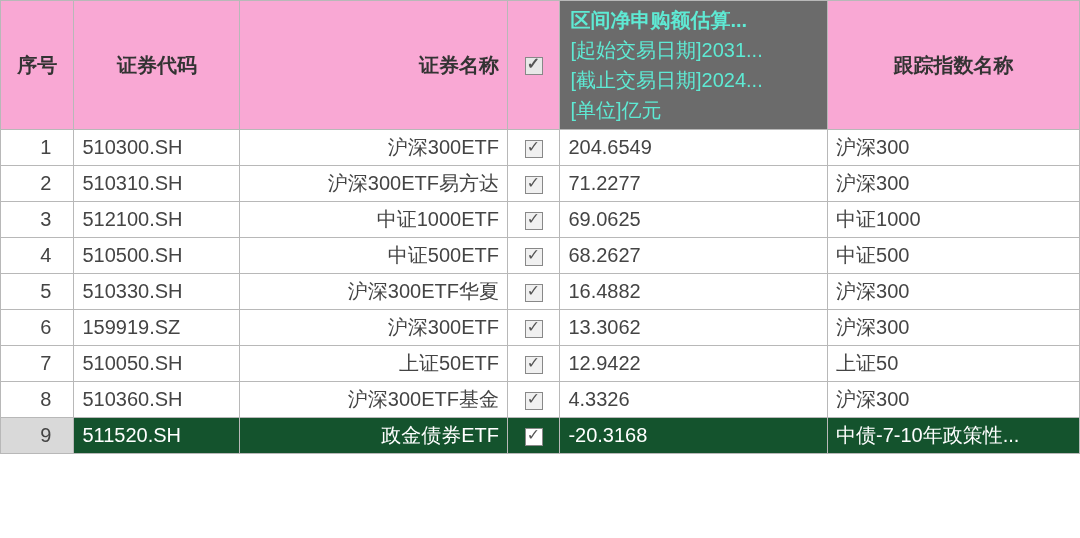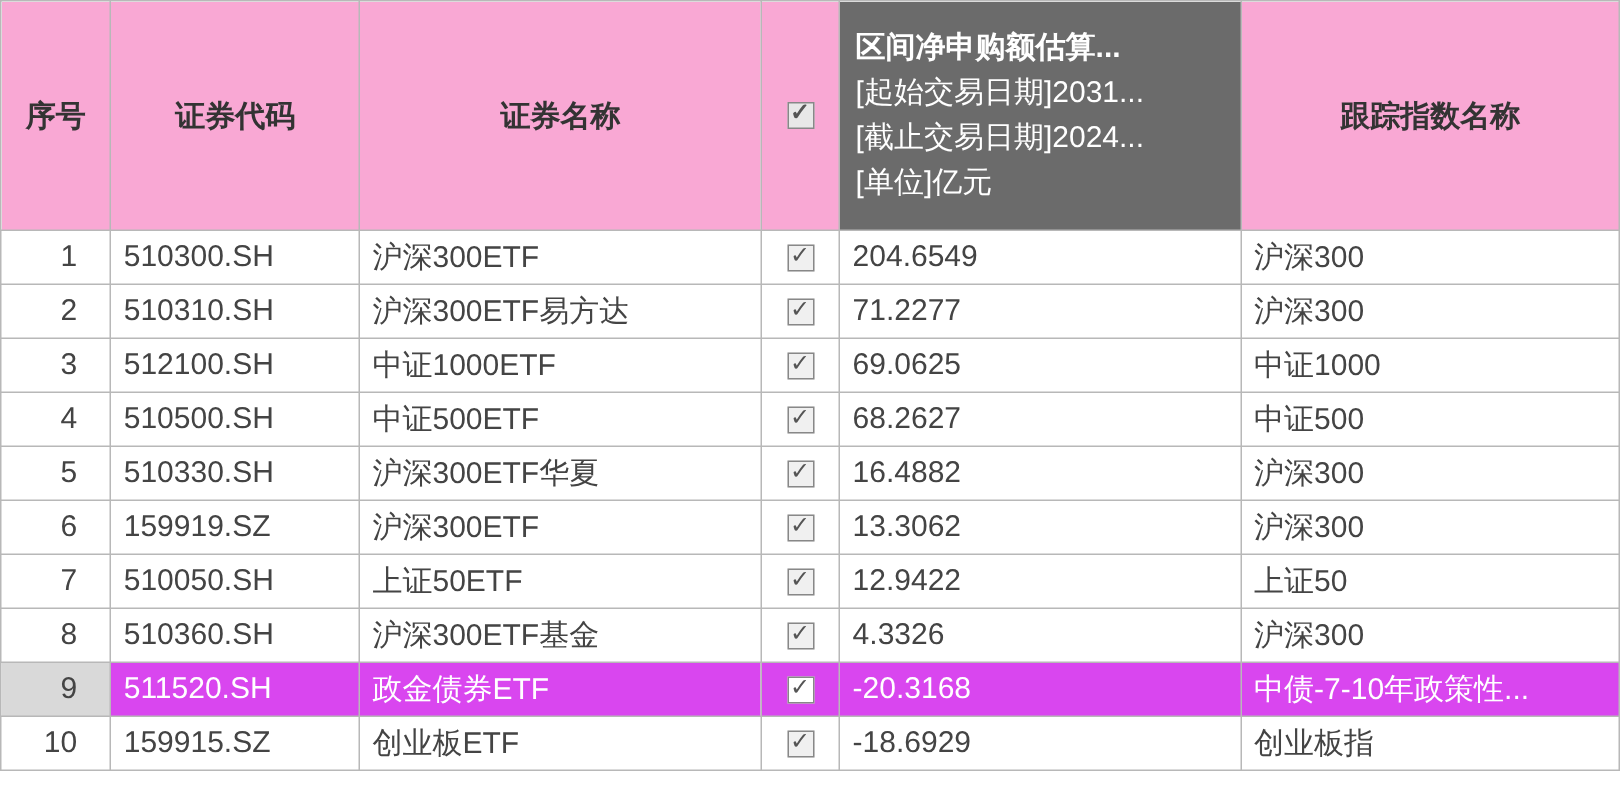--- a/index.html
+++ b/index.html
@@ -32,38 +32,39 @@
     }
     th {
       background: #f9a8d4;
       font-weight: bold;
       text-align: center;
       padding: 14px 8px;
       color: #333;
     }
     th.highlight-header {
       background: #6b6b6b;
-      color: #ffffff;
+      color: #5eead4;
       text-align: left;
       font-weight: normal;
-      padding: 16px 10px;
+      padding: 4px 10px;
       line-height: 1.5;
     }
     th.highlight-header .header-title {
       font-weight: bold;
     }
     .col-num {
       width: 70px;
       text-align: center;
     }
     .col-code {
       width: 158px;
     }
     .col-name {
       width: 255px;
+      text-align: right;
     }
     .col-check {
       width: 50px;
       text-align: center;
     }
     .col-value {
       width: 255px;
       text-align: right;
     }
     .col-index {
@@ -78,21 +79,21 @@
     td.col-value {
       text-align: left;
       padding-right: 6px;
       color: #444;
     }
     td {
       color: #444;
       height: 36px;
     }
     tr.highlight-row td {
-      background: #d946ef;
+      background: #14532d;
       color: #fff;
     }
     tr.highlight-row td.col-num {
       background: #d9d9d9;
       color: #444;
     }
     .checkbox {
       display: inline-block;
       width: 18px;
       height: 18px;
@@ -207,23 +208,15 @@
           <td class="col-index">沪深300</td>
         </tr>
         <tr class="highlight-row">
           <td class="col-num">9</td>
           <td class="col-code">511520.SH</td>
           <td class="col-name">政金债券ETF</td>
           <td class="col-check"><span class="checkbox checked"></span></td>
           <td class="col-value">-20.3168</td>
           <td class="col-index">中债-7-10年政策性...</td>
         </tr>
-        <tr>
-          <td class="col-num">10</td>
-          <td class="col-code">159915.SZ</td>
-          <td class="col-name">创业板ETF</td>
-          <td class="col-check"><span class="checkbox checked"></span></td>
-          <td class="col-value">-18.6929</td>
-          <td class="col-index">创业板指</td>
-        </tr>
       </tbody>
   </table>
 </div>
 
 </body></html>

